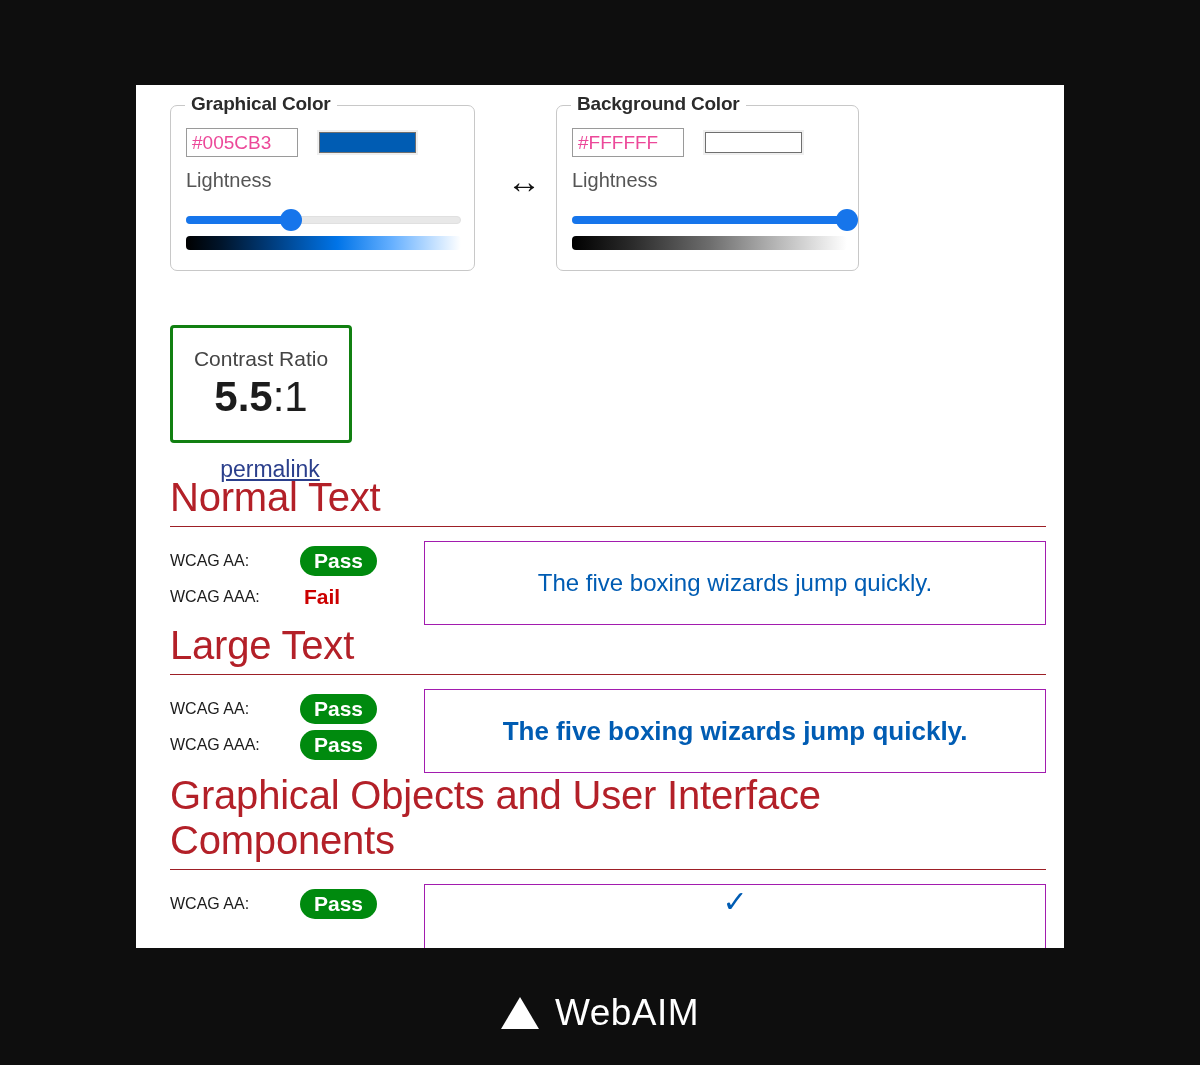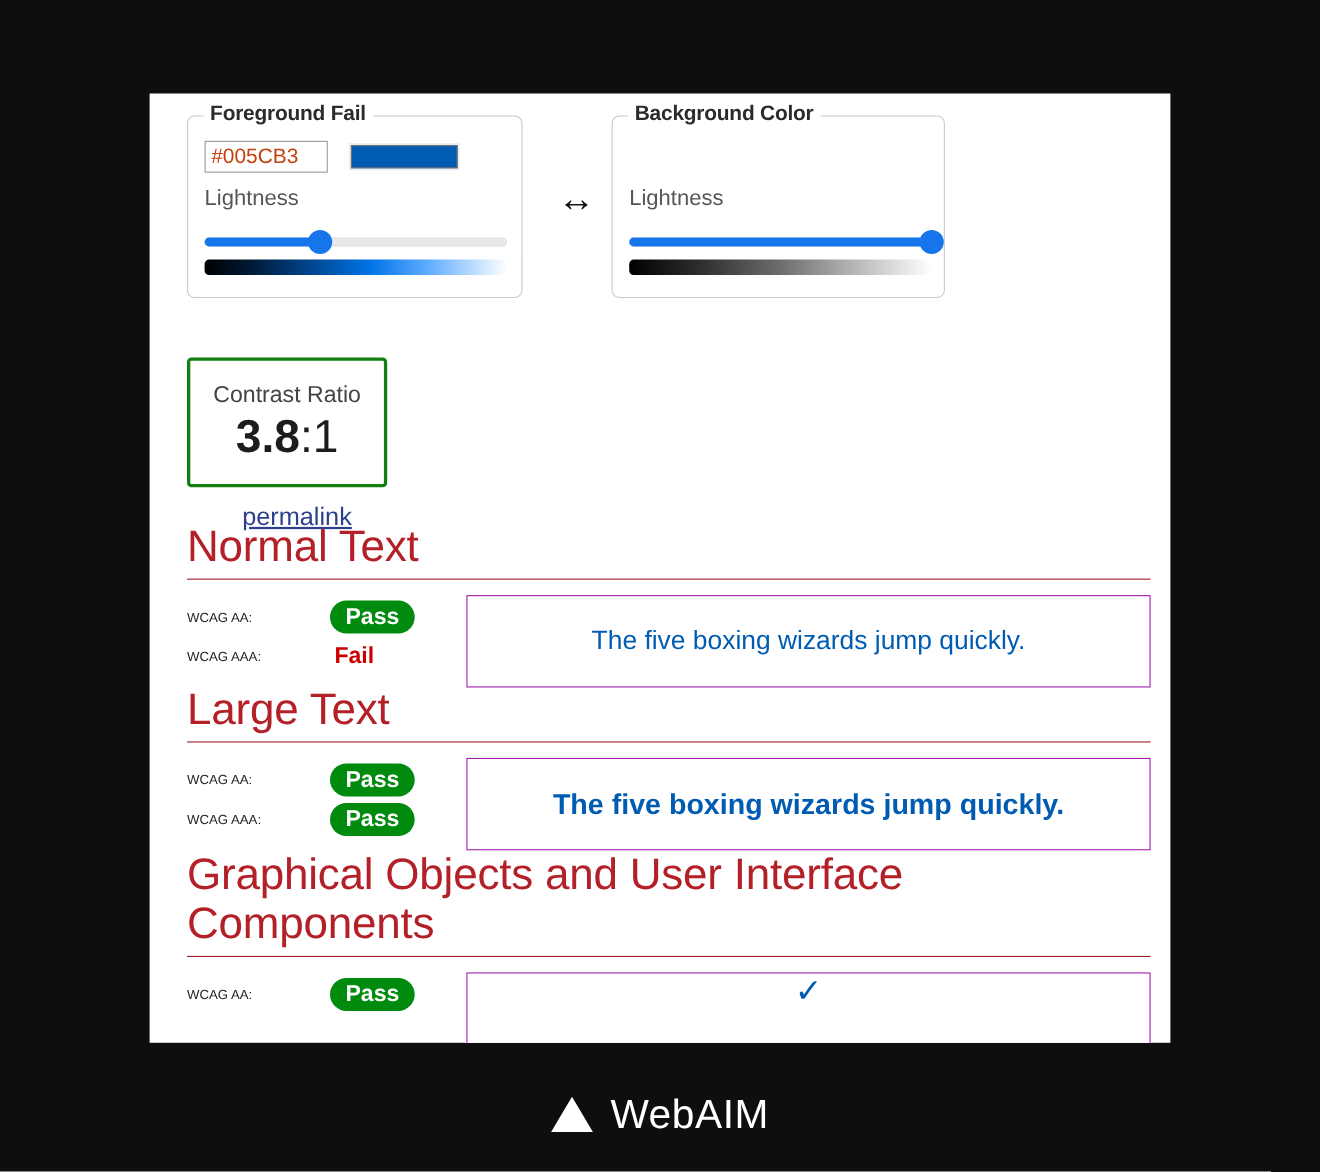--- a/index.html
+++ b/index.html
@@ -67,21 +67,21 @@
     align-items: center;
   }
   .hexinput {
     width: 112px;
     height: 29px;
     box-sizing: border-box;
     border: 1px solid #9a9a9a;
     background: #fff;
     font-family: "Liberation Sans", sans-serif;
     font-size: 19px;
-    color: #c2410c;
+    color: #ec4899;
     padding: 0 5px;
     border-radius: 0;
     outline: none;
   }
   .swatchwrap {
     margin-left: 19px;
     width: 101px;
     height: 25px;
     background: #efefef;
     display: flex;
@@ -239,21 +239,21 @@
     width: 254px;
     flex: 0 0 254px;
     padding-top: 2px;
   }
   .result-row {
     display: flex;
     align-items: center;
     height: 36px;
   }
   .result-label {
-    font-size: 12px;
+    font-size: 16px;
     color: #1c1c1c;
     width: 130px;
   }
   .badge {
     display: inline-block;
     background: #008a0e;
     color: #ffffff;
     font-size: 21px;
     font-weight: bold;
     border-radius: 18px;
@@ -336,21 +336,21 @@
   }
 </style>
 </head>
 <body>
 
 <div id="panel">
 
   <div class="pickers">
 
     <div class="fieldset fg">
-      <div class="legend">Foreground Fail</div>
+      <div class="legend">Graphical Color</div>
 
       <div class="hexrow">
         <input class="hexinput" type="text" value="#005CB3" style="">
         <div class="swatchwrap">
           <div class="swatch" id="fg-swatch" style="background: rgb(0, 92, 179);"></div>
         </div>
       </div>
 
       <div class="lightness-label">Lightness</div>
 
@@ -361,37 +361,43 @@
       </div>
 
       <div class="gradbar fg"></div>
     </div>
 
     <div class="swaparrow">↔</div>
 
     <div class="fieldset bg">
       <div class="legend">Background Color</div>
 
+      <div class="hexrow">
+        <input class="hexinput" type="text" value="#FFFFFF" style="">
+        <div class="swatchwrap">
+          <div class="swatch" id="bg-swatch" style="background: rgb(255, 255, 255);"></div>
+        </div>
+      </div>
 
       <div class="lightness-label">Lightness</div>
 
       <div class="slider">
         <div class="track"></div>
         <div class="fill" id="bg-fill" style="width: 100%;"></div>
         <div class="thumb" id="bg-thumb" style="left: 100%;"></div>
       </div>
 
       <div class="gradbar bg"></div>
     </div>
   </div>
 
   <div class="ratio-area">
     <div class="ratio-box" style="border-color: rgb(17, 128, 17);">
       <div class="ratio-title">Contrast Ratio</div>
-      <div class="ratio-value"><b>3.8</b><span class="one">:1</span></div>
+      <div class="ratio-value"><b>5.5</b><span class="one">:1</span></div>
     </div>
     <a class="permalink" href="#">permalink</a>
   </div>
 
   <div class="section" id="sec-normal">
     <h2 style="color: rgb(179, 32, 40);">Normal Text</h2>
     <div class="section-body">
       <div class="results">
         <div class="result-row">
           <span class="result-label">WCAG AA:</span>

